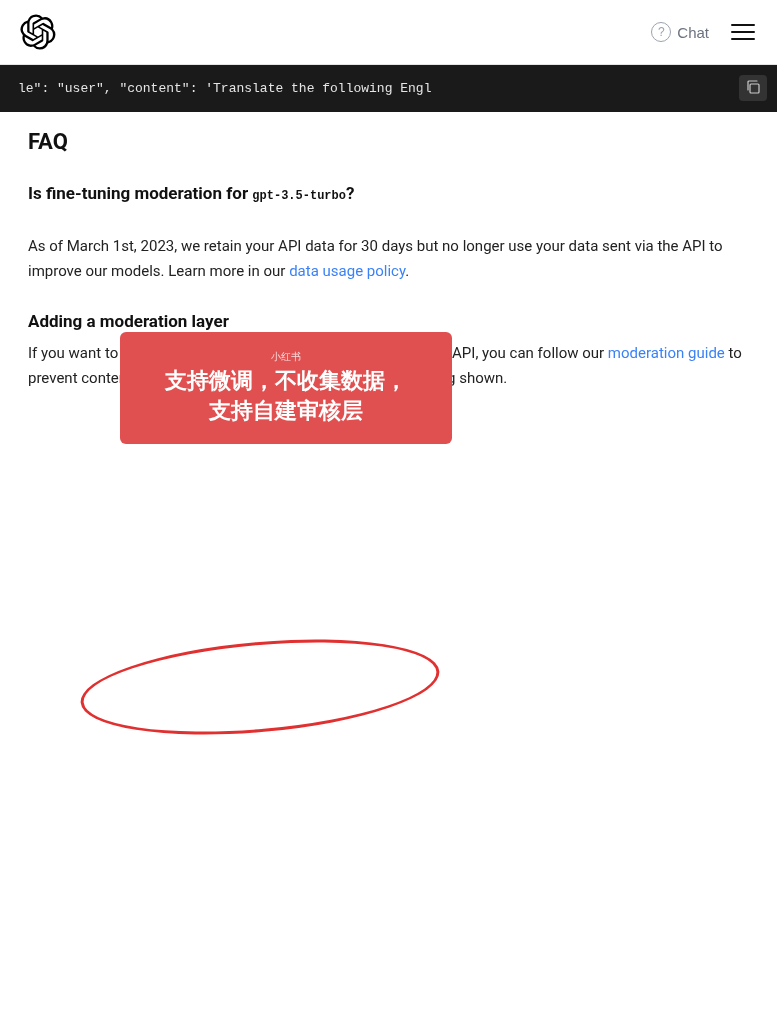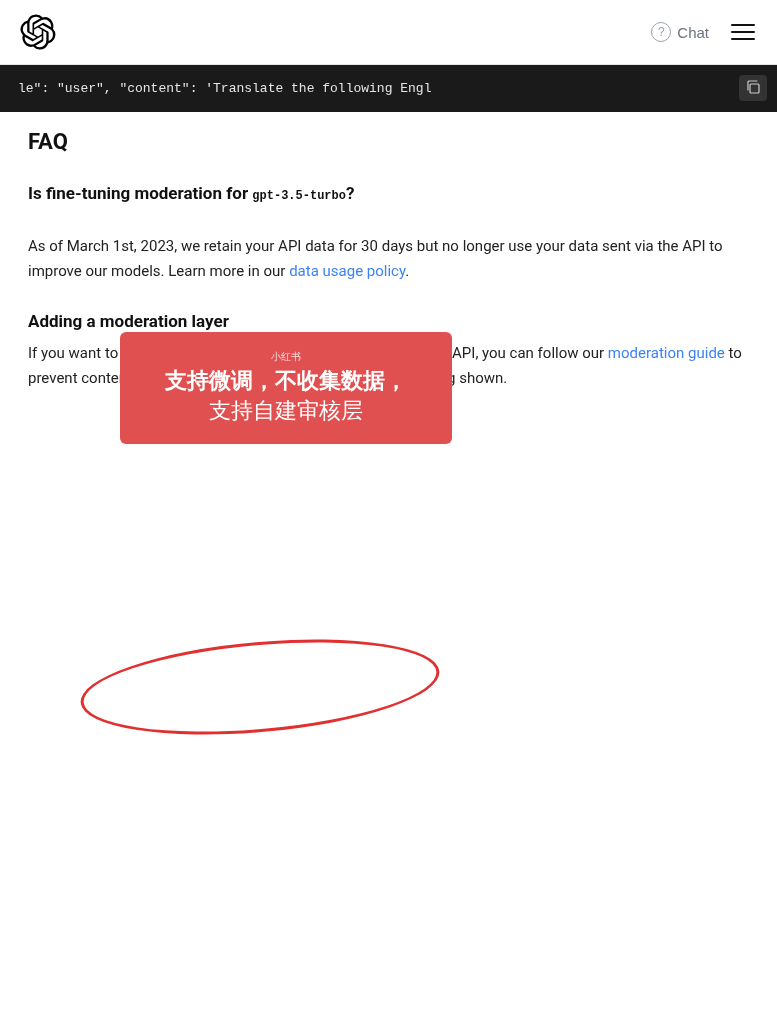--- a/index.html
+++ b/index.html
@@ -167,21 +167,21 @@
 
     .red-banner-text-main {
       font-size: 22px;
       font-weight: 700;
       color: #fff;
       display: block;
     }
 
     .red-banner-text-sub {
       font-size: 22px;
-      font-weight: 400;
+      font-weight: 700;
       color: #fff;
       display: block;
     }
 
     .xiaohongshu-badge {
       font-size: 10px;
       color: rgba(255,255,255,0.8);
       display: block;
       margin-bottom: 2px;
     }

